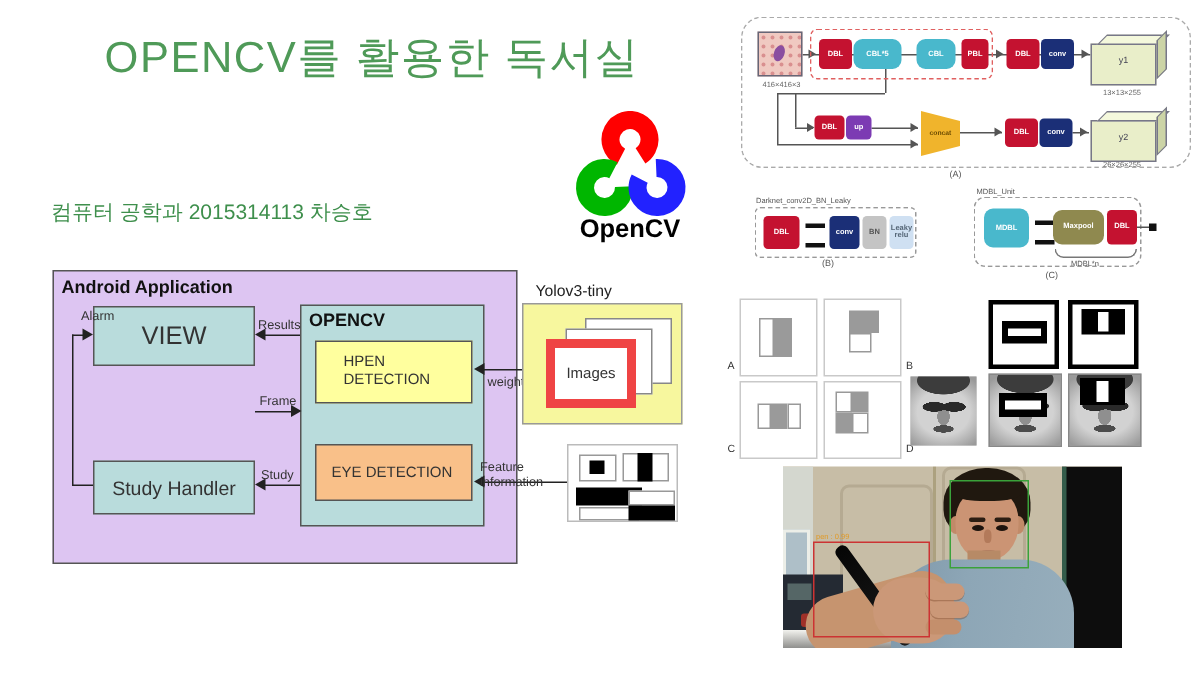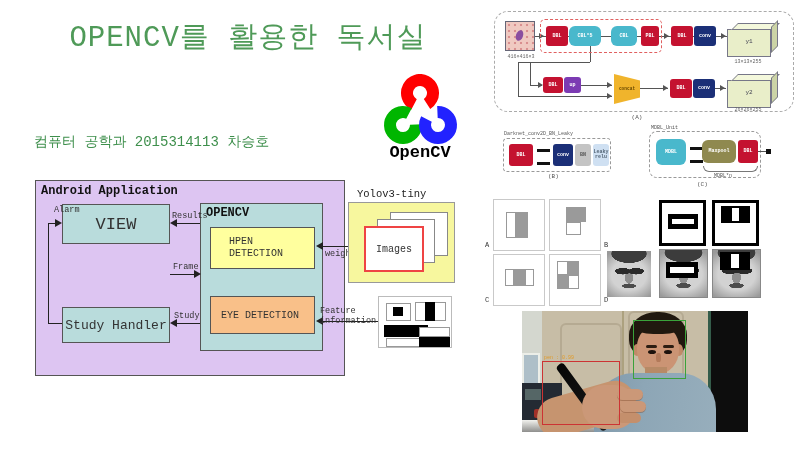--- a/index.html
+++ b/index.html
@@ -1,17 +1,17 @@
 <!DOCTYPE html>
 <html><head>
 <meta charset="utf-8">
 <style>
   body{margin:0}
   #canvas{position:relative;width:800px;height:450px;background:#ffffff;
-    font-family:Liberation Mono, monospace;overflow:hidden}
+    font-family:Liberation Sans, sans-serif;overflow:hidden}
   .a{position:absolute;box-sizing:border-box}
   .hl{position:absolute;border-top:1px solid #222;height:0}
   .vl{position:absolute;border-left:1px solid #222;width:0}
   .hl2{position:absolute;border-top:1px solid #555;height:0}
   .vl2{position:absolute;border-left:1px solid #555;width:0}
   .ahl{position:absolute;width:0;height:0;border:4px solid transparent;border-right:7px solid #222;border-left:none}
   .ahr{position:absolute;width:0;height:0;border:4px solid transparent;border-left:7px solid #222;border-right:none}
   .ahr2{position:absolute;width:0;height:0;border:3px solid transparent;border-left:5px solid #555;border-right:none}
   .blk{position:absolute;box-sizing:border-box;border-radius:3px;color:#fff;font-size:5px;
     font-weight:bold;display:flex;align-items:center;justify-content:center;text-align:center;line-height:1}
@@ -94,21 +94,21 @@
   <div class="a" style="left:325px;top:249px;font-size:8.5px;color:#333;">weight</div>
 
   <div class="hl" style="left:322px;top:321px;width:56px;"></div>
   <div class="ahl" style="left:316px;top:317px;"></div>
   <div class="a" style="left:320px;top:306px;width:54px;font-size:8.5px;color:#333;line-height:1.2;">Feature information</div>
 
   <div class="a" style="left:357px;top:188px;font-size:10.5px;color:#222;">Yolov3-tiny</div>
   <div class="a" style="left:348px;top:202px;width:107px;height:81px;background:#f7f79e;border:1px solid #999;"></div>
   <div class="a" style="left:390px;top:212px;width:58px;height:44px;background:#fff;border:1px solid #888;"></div>
   <div class="a" style="left:377px;top:219px;width:58px;height:44px;background:#fff;border:1px solid #888;"></div>
-  <div class="a" style="left:364px;top:226px;width:60px;height:46px;background:#fff;border:2px solid #ef4444;display:flex;align-items:center;justify-content:center;">
+  <div class="a" style="left:364px;top:226px;width:60px;height:46px;background:#fff;border:6px solid #ef4444;display:flex;align-items:center;justify-content:center;">
     <span style="font-size:10px;color:#333;">Images</span>
   </div>
 
   <div class="a" style="left:378px;top:296px;width:74px;height:52px;background:#fff;border:1px solid #bbb;"></div>
   <div class="a" style="left:386px;top:303px;width:25px;height:18px;background:#fff;border:1px solid #999;"></div>
   <div class="a" style="left:393px;top:307px;width:10px;height:9px;background:#000;"></div>
   <div class="a" style="left:415px;top:302px;width:31px;height:19px;background:#fff;border:1px solid #999;"></div>
   <div class="a" style="left:425px;top:302px;width:10px;height:19px;background:#000;"></div>
   <div class="a" style="left:384px;top:325px;width:44px;height:12px;background:#000;"></div>
   <div class="a" style="left:386px;top:338px;width:40px;height:9px;background:#fff;border:1px solid #999;"></div>

